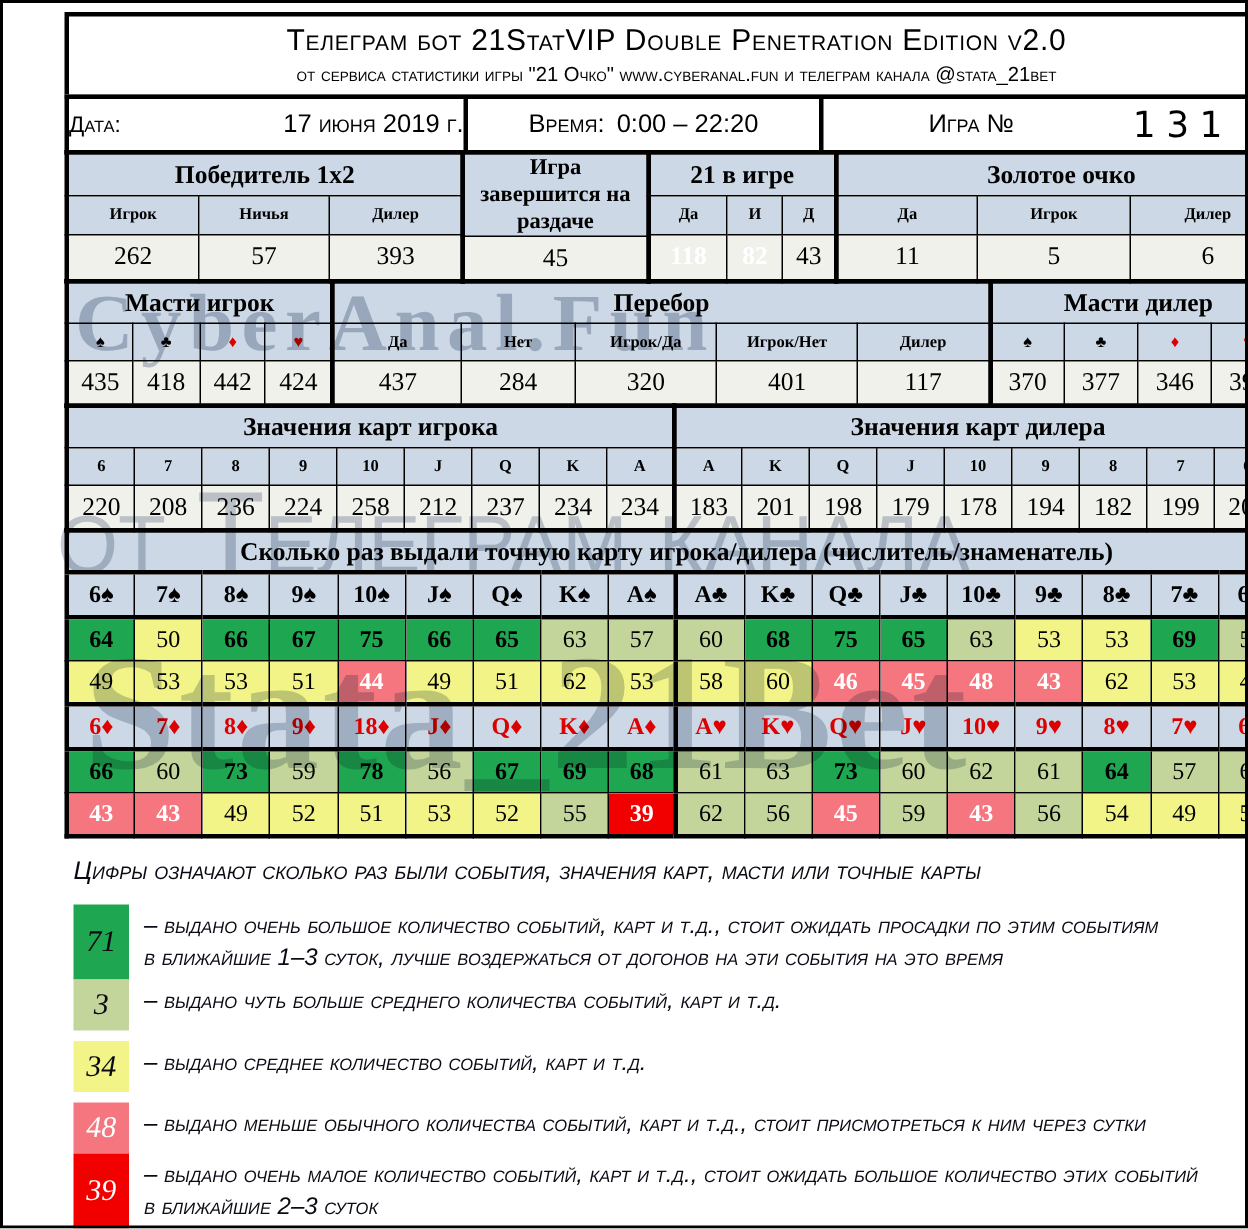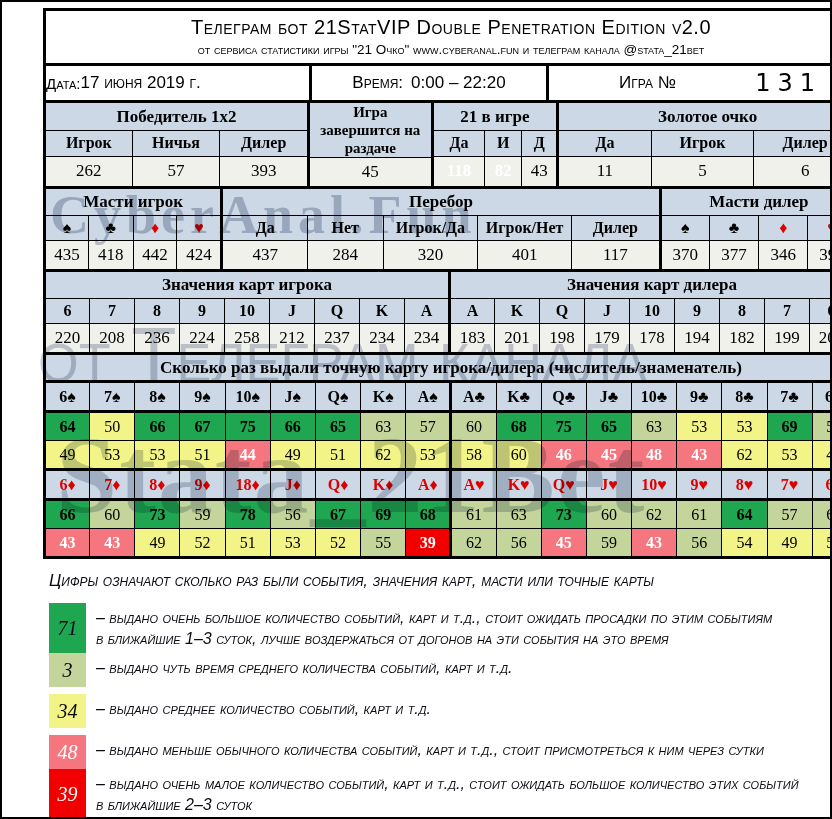--- a/index.html
+++ b/index.html
@@ -15,35 +15,35 @@
 
   
   .title-box{border:3px solid #000;text-align:center;padding:5px 4px 6px;background:#fff;}
   .title-main{font-size:20px;letter-spacing:.5px;}
   .title-sub{font-size:13.5px;margin-top:3px;}
 
   
   .info-row{display:flex;border:3px solid #000;margin-top:-3px;height:34px;background:#fff;}
   .info-cell{display:flex;align-items:center;border-right:3px solid #000;}
   .info-cell:last-child{border-right:none;}
-  .ic-date{width:263px;justify-content:flex-start;}
+  .ic-date{width:263px;justify-content:space-between;}
   .ic-time{width:234px;justify-content:center;gap:8px;}
   .ic-game{flex:1;justify-content:space-between;padding:0 34px 0 70px;}
   .info-label{font-size:15px;}
   .info-value{font-size:17px;}
   .game-number{font-size:24px;letter-spacing:7px;font-family:"DejaVu Sans",sans-serif;}
 
   
   .band{display:flex;margin-top:-3px;position:relative;z-index:1;}
   .band table{border-collapse:collapse;table-layout:fixed;border:3px solid #000;
     font-family:"Liberation Serif",serif;text-align:center;}
   .band table + table{margin-left:-3px;}
   .band th,.band td{border:1px solid #000;padding:0;overflow:hidden;}
   .band th{background:var(--headbg);font-weight:bold;font-size:17px;height:26px;}
-  .band th.colh{font-size:16px;height:24px;}
+  .band th.colh{font-size:11px;height:24px;}
   .band td{background:var(--cellbg);font-size:17px;height:28px;}
   th.tall2{height:52px;font-size:15px;line-height:18px;padding:0 6px;}
   .suit{font-size:20px;line-height:20px;}
   .red-text{color:#dd0000;}
 
   
   .c-w{background:var(--cellbg);}
   .c-g{background:var(--green);font-weight:bold;}
   .c-o{background:var(--olive);}
   .c-y{background:var(--yellow);}
@@ -473,21 +473,21 @@
   <div class="legend sc">
     <div class="legend-heading">Цифры означают сколько раз были события, значения карт, масти или точные карты</div>
 
     <div class="leg-item leg-min2">
       <div class="swatch sw-g">71</div>
       <span class="leg-text">выдано очень большое количество событий, карт и т.д., стоит ожидать просадки по этим событиям
 в ближайшие 1–3 суток, лучше воздержаться от догонов на эти события на это время</span>
     </div>
     <div class="leg-item leg-min1">
       <div class="swatch sw-o">3</div>
-      <span class="leg-text">выдано чуть время среднего количества событий, карт и т.д.</span>
+      <span class="leg-text">выдано чуть больше среднего количества событий, карт и т.д.</span>
     </div>
     <div class="leg-item leg-min1 gap">
       <div class="swatch sw-y">34</div>
       <span class="leg-text">выдано среднее количество событий, карт и т.д.</span>
     </div>
     <div class="leg-item leg-min1">
       <div class="swatch sw-p">48</div>
       <span class="leg-text">выдано меньше обычного количества событий, карт и т.д., стоит присмотреться к ним через сутки</span>
     </div>
     <div class="leg-item leg-min2">

